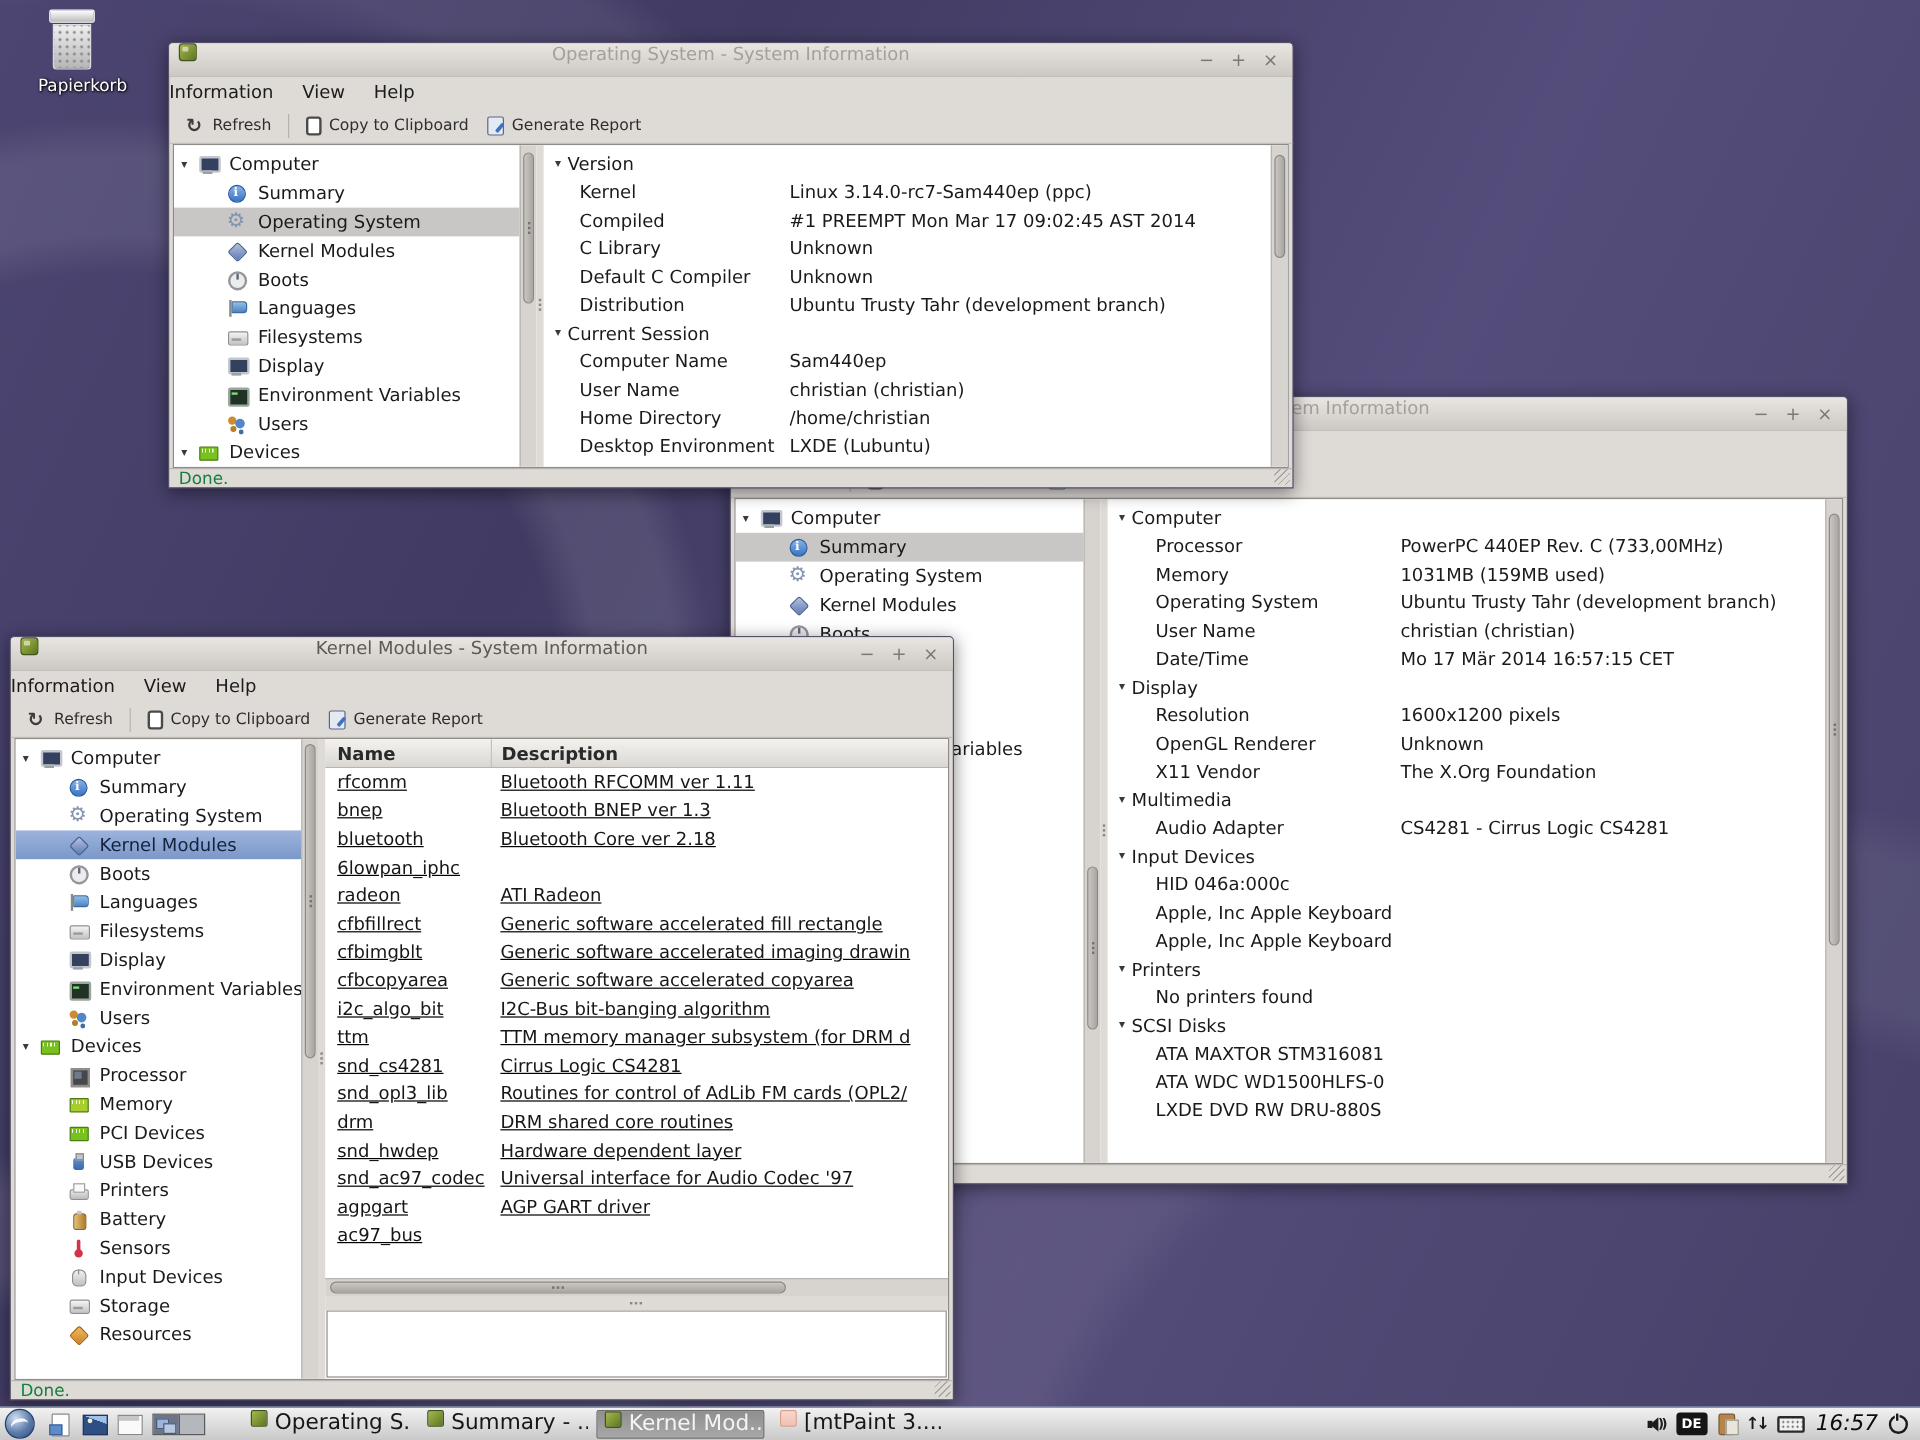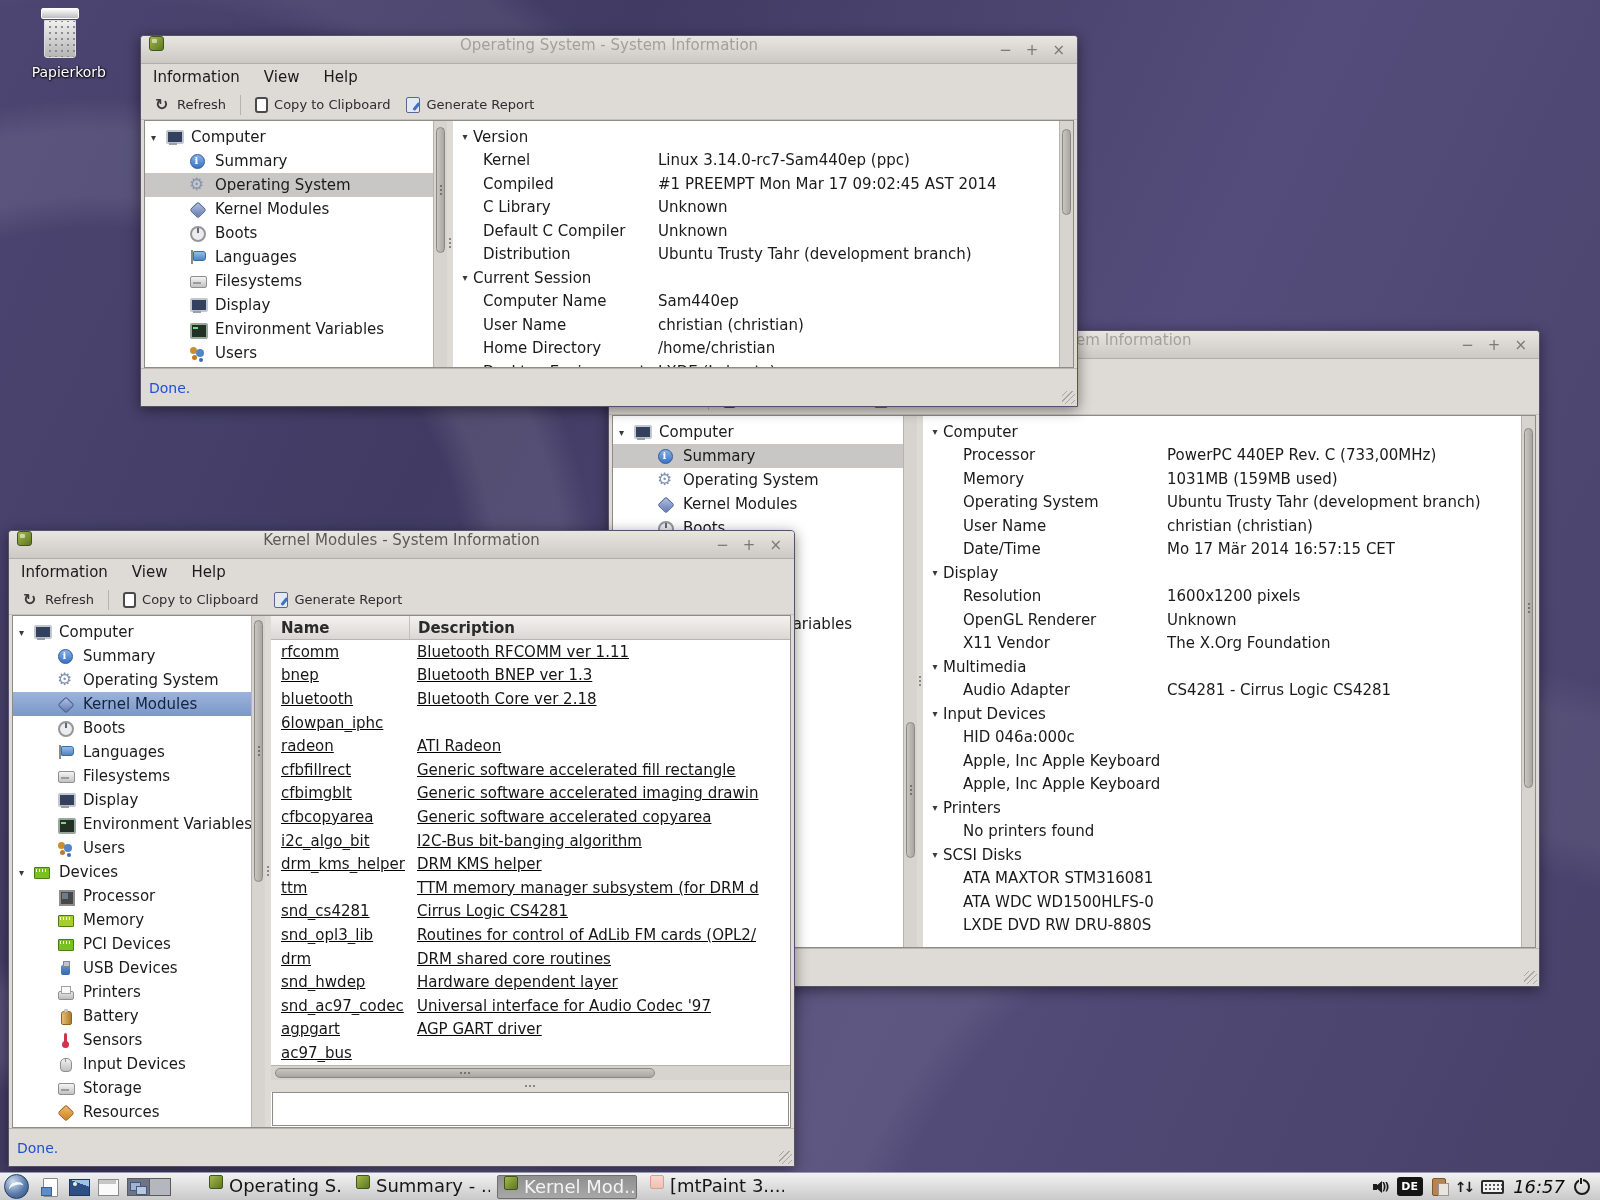--- a/index.html
+++ b/index.html
@@ -25,25 +25,25 @@
   
   .window { position:absolute; background:#dedad6; border:1px solid #55506b; border-radius:4px 4px 0 0; box-shadow:0 3px 14px rgba(0,0,0,.45); display:flex; flex-direction:column; }
   .titlebar { height:28px; flex:none; background:linear-gradient(#e9e6e2,#ccc8c4); border-bottom:1px solid #b2aeaa; border-radius:3px 3px 0 0; position:relative; display:flex; }
   .app-icon { width:15px; height:15px; margin-left:8px; border-radius:3px; background:linear-gradient(135deg,#a4b84c,#5d7622); border:1px solid #41541a; position:relative; z-index:1; flex:none; }
   .app-icon::after { content:""; position:absolute; left:2px; top:2px; width:5px; height:4px; background:rgba(255,255,255,.55); border-radius:1px; }
   .title { position:absolute; left:0; right:0; text-align:center; font-size:15px; }
   .title.inactive { color:#a3a09c; }
   .title.active { color:#5d5955; }
   .win-controls { margin-left:auto; display:flex; gap:14px; padding-right:12px; color:#7c7874; font-size:15px; z-index:1; }
   .win-controls span { cursor:default; line-height:28px; }
-  .menubar { height:26px; flex:none; display:flex; align-items:center; gap:24px; padding:0 12px; font-size:15px; color:#1b1b1b; }
+  .menubar { height:26px; flex:none; display:flex; align-items:center; gap:24px; padding:0 0; font-size:15px; color:#1b1b1b; }
   .toolbar { height:30px; flex:none; display:flex; align-items:center; padding:0 6px; border-bottom:1px solid #c3bfbb; }
   .tbtn { display:flex; align-items:flex-start; gap:6px; font-size:13px; color:#2e2e2e; padding:2px 8px; }
   .tsep { width:1px; height:20px; background:#b6b2ae; margin:0 6px; }
-  .statusbar { height:38px; flex:none; margin-top:auto; border-top:1px solid #b8b4b0; display:flex; align-items:center; padding:0 8px; font-size:14px; color:#1d4ed8; position:relative; }
+  .statusbar { height:16px; flex:none; margin-top:auto; border-top:1px solid #b8b4b0; display:flex; align-items:center; padding:0 8px; font-size:14px; color:#15803d; position:relative; }
   .statusbar::after { content:""; position:absolute; right:2px; bottom:2px; width:13px; height:13px;
       background:repeating-linear-gradient(135deg, transparent 0 3px, #a9a5a1 3px 4px); }
 
   .content { flex:1; margin:0 3px; border:1px solid #8f8b87; display:flex; overflow:hidden; background:#fff; min-height:0; }
 
   
   .tree { background:#fff; overflow:hidden; padding-top:4px; flex:none; }
   .tree-item { height:24px; display:flex; align-items:center; padding-left:30px; white-space:nowrap; font-size:15px; color:#1a1a1a; overflow:hidden; }
   .tree-item.group { padding-left:6px; }
   .tree-item .tri { width:14px; flex:none; font-size:10px; color:#3a3a3a; visibility:hidden; }
@@ -735,24 +735,20 @@
         </div>
           <div class="trow">
           <span class="col-name">cfbcopyarea</span>
           <span class="col-desc">Generic software accelerated copyarea</span>
         </div>
           <div class="trow">
           <span class="col-name">i2c_algo_bit</span>
           <span class="col-desc">I2C-Bus bit-banging algorithm</span>
         </div>
           <div class="trow">
-          <span class="col-name">drm_kms_helper</span>
-          <span class="col-desc">DRM KMS helper</span>
-        </div>
-          <div class="trow">
           <span class="col-name">ttm</span>
           <span class="col-desc">TTM memory manager subsystem (for DRM d</span>
         </div>
           <div class="trow">
           <span class="col-name">snd_cs4281</span>
           <span class="col-desc">Cirrus Logic CS4281</span>
         </div>
           <div class="trow">
           <span class="col-name">snd_opl3_lib</span>
           <span class="col-desc">Routines for control of AdLib FM cards (OPL2/</span>

